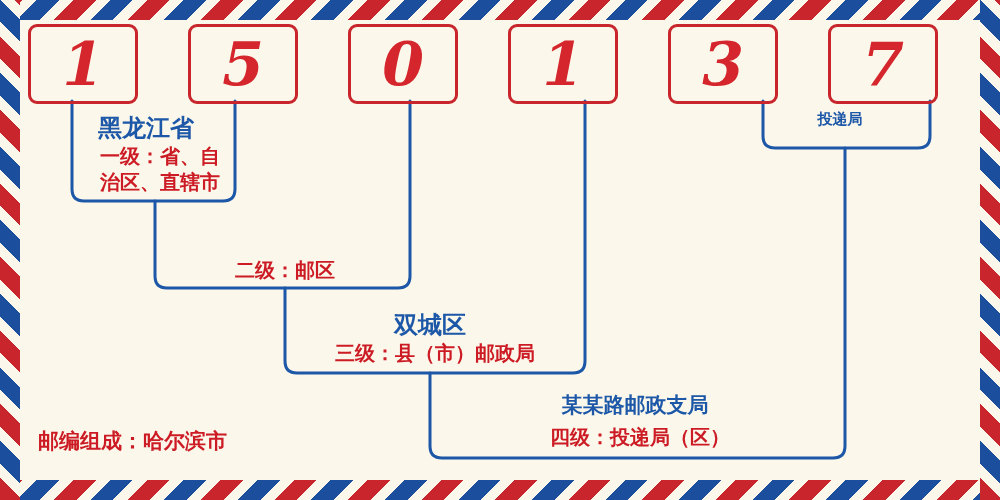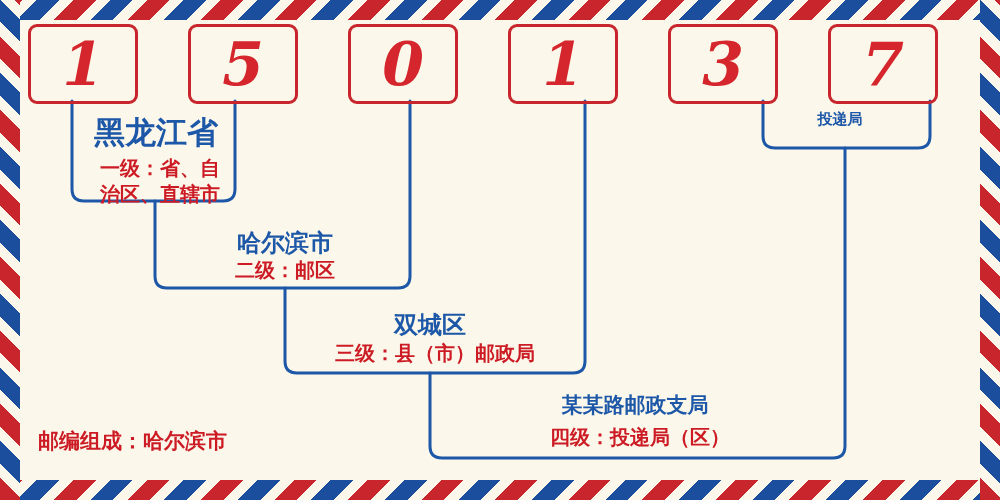--- a/index.html
+++ b/index.html
@@ -50,22 +50,22 @@
     font-weight: 700;
     font-size: 60px;
     line-height: 1;
     color: #d4262c;
   }
 
   .lbl { position: absolute; text-align: center; font-weight: 700; }
   .blue { color: #1c57a8; }
   .red  { color: #cc1b24; }
 
-  .l1-name  { left: 76px;  top: 112px; width: 160px; font-size: 31px; }
-  .l1-desc  { left: 80px;  top: 155px; width: 160px; font-size: 20px; line-height: 26px; }
+  .l1-name  { left: 66px;  top: 112px; width: 160px; font-size: 24px; }
+  .l1-desc  { left: 80px;  top: 143px; width: 160px; font-size: 20px; line-height: 26px; }
   .l2-name  { left: 205px; top: 227px; width: 160px; font-size: 24px; }
   .l2-desc  { left: 205px; top: 257px; width: 160px; font-size: 20px; }
   .l3-name  { left: 350px; top: 309px; width: 160px; font-size: 24px; }
   .l3-desc  { left: 305px; top: 340px; width: 260px; font-size: 20px; }
   .l4-name  { left: 530px; top: 391px; width: 210px; font-size: 21px; }
   .l4-desc  { left: 535px; top: 424px; width: 210px; font-size: 20px; }
   .delivery { left: 775px; top: 110px; width: 130px; font-size: 15px; }
   .footer   { left: 38px;  top: 427px; font-size: 21px; text-align: left; }
 </style>
 </head>
@@ -106,21 +106,20 @@
   <div class="digit-box" style="left:828px">
     <span class="digit">7</span>
   </div>
 
   <div class="lbl blue l1-name">黑龙江省</div>
   <div class="lbl red l1-desc">
     <div>一级：省、自</div>
     <div>治区、直辖市</div>
   </div>
 
-  <div class="lbl blue l2-name">哈尔滨市</div>
   <div class="lbl red l2-desc">二级：邮区</div>
 
   <div class="lbl red l3-desc">三级：县（市）邮政局</div>
   <div class="lbl blue l3-name">双城区</div>
 
   <div class="lbl blue l4-name">某某路邮政支局</div>
   <div class="lbl red l4-desc">四级：投递局（区）</div>
 
   <div class="lbl blue delivery">投递局</div>
 

